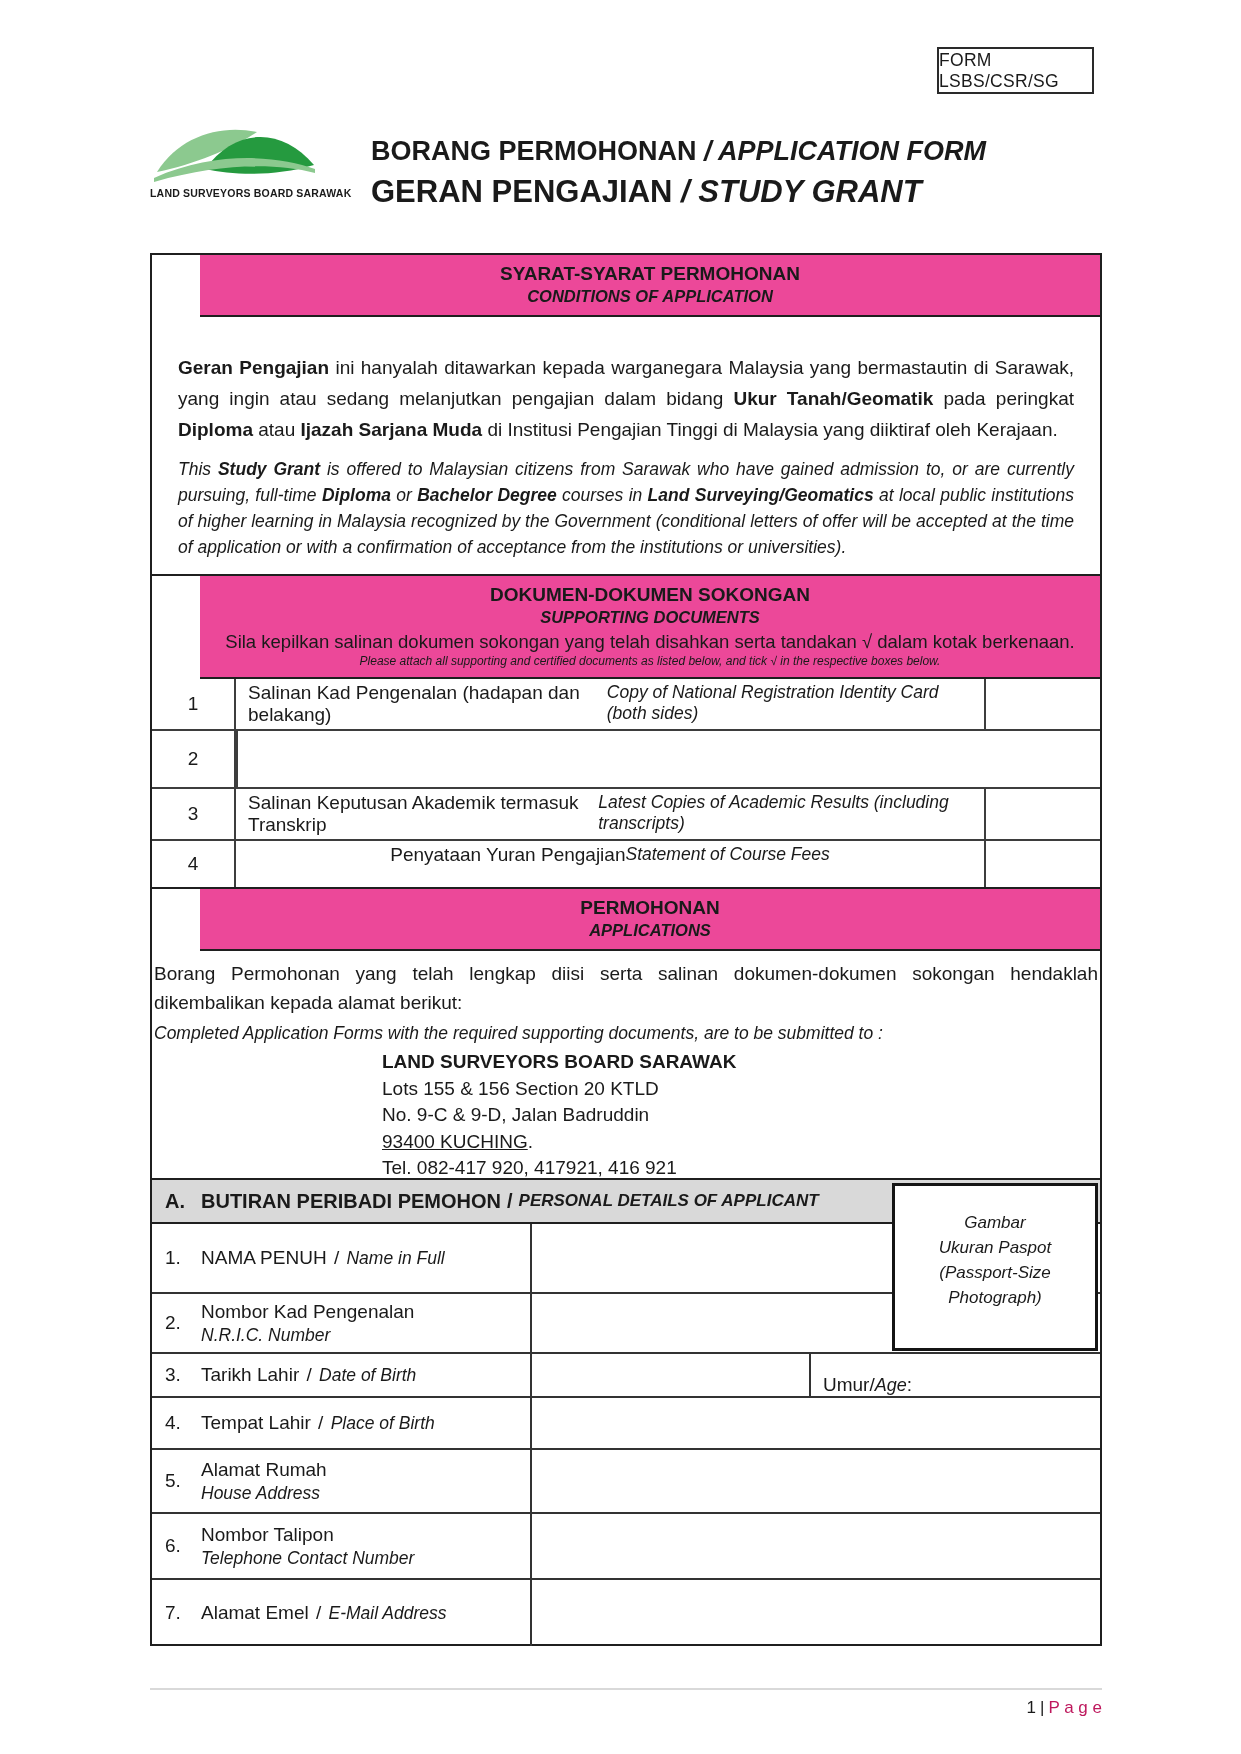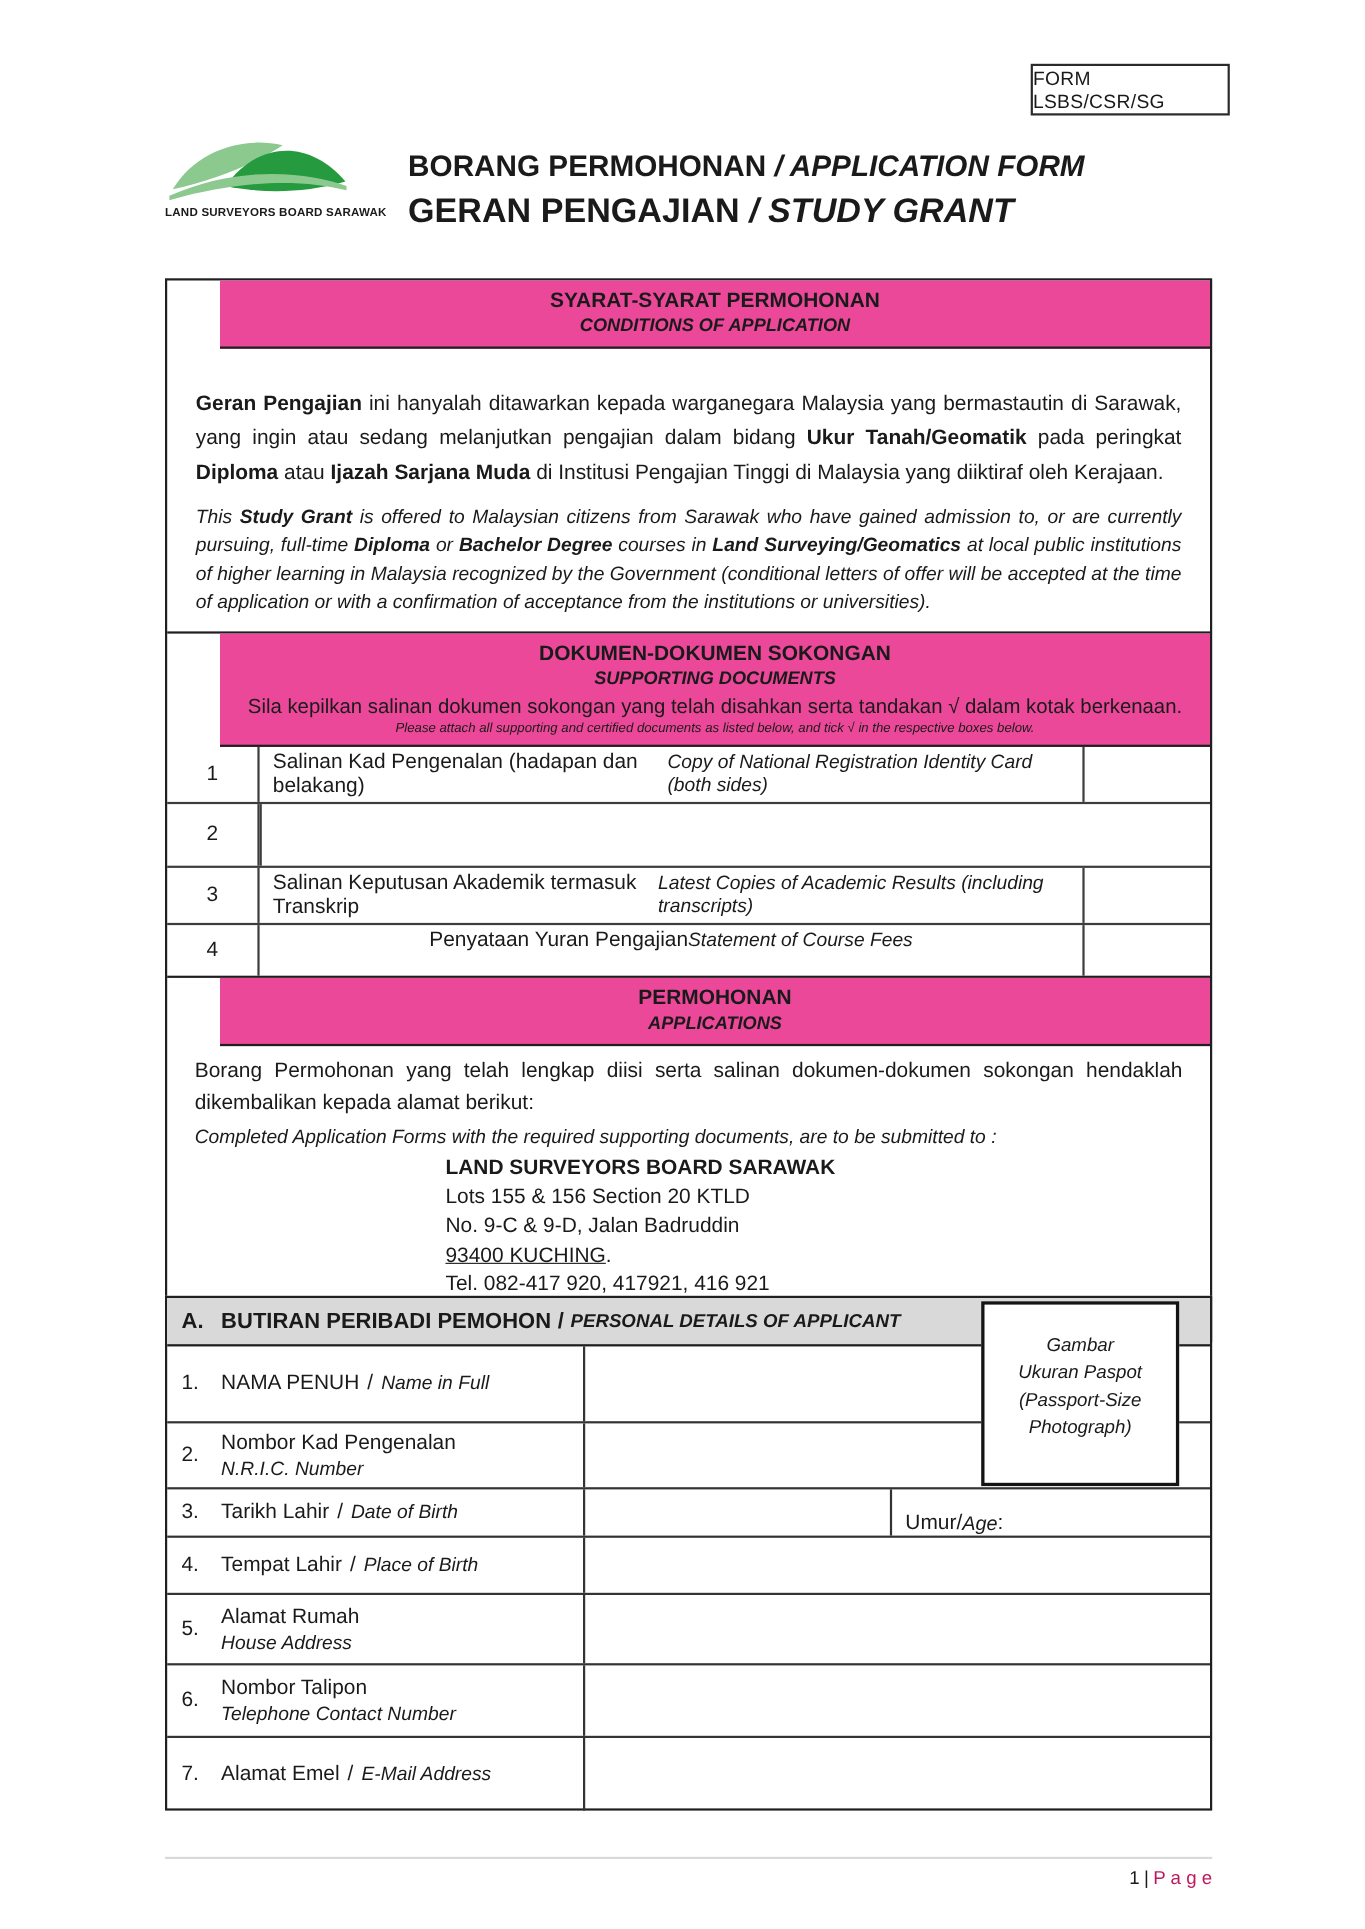--- a/index.html
+++ b/index.html
@@ -1,21 +1,21 @@
 <!DOCTYPE html>
 <html><head>
 <meta charset="utf-8">
 <style>
   * { margin:0; padding:0; box-sizing:border-box; }
   html,body { background:#ffffff; }
   body { width:1241px; font-family:"Liberation Sans", sans-serif; color:#1a1a1a; }
   .page { position:relative; width:1241px; height:1754px; background:#fff; overflow:hidden; }
 
   
-  .form-code { position:absolute; left:937px; top:58px; width:181px; height:47px;
+  .form-code { position:absolute; left:937px; top:47px; width:157px; height:47px;
     border:2px solid #2a2a2a; display:flex; align-items:center; justify-content:center;
     font-size:17.5px; letter-spacing:.3px; }
 
   
   .logo { position:absolute; left:150px; top:122px; width:170px; text-align:center; }
   .logo svg { display:block; margin:0 auto; }
   .logo-caption { font-size:10.5px; font-weight:bold; letter-spacing:.2px; margin-top:3px; white-space:nowrap; }
 
   
   .titles { position:absolute; left:371px; top:136px; }
@@ -38,21 +38,21 @@
 
   .doc-row { display:flex; border-bottom:2px solid #3d3d3d; }
   .doc-row.r1 { min-height:52px; } .doc-row.r2 { min-height:58px; }
   .doc-row.r3 { min-height:52px; } .doc-row.r4 { min-height:48px; border-bottom:2px solid #1f1f1f; }
   .doc-num { width:84px; border-right:2px solid #3d3d3d; display:flex; align-items:center; justify-content:center; font-size:19px; }
   .doc-text { flex:1; padding:3px 12px; display:flex; flex-direction:row; justify-content:center; }
   .doc-ms { font-size:19px; }
   .doc-en { font-size:17.5px; font-style:italic; }
   .doc-tick { width:116px; border-left:2px solid #3d3d3d; }
 
-  .app-body { padding:8px 25px 10px; }
+  .app-body { padding:8px 2px 10px; }
   .app-ms { font-size:19px; line-height:29px; text-align:justify; }
   .app-en { font-size:17.5px; font-style:italic; line-height:26px; margin-top:3px; }
   .address { margin-left:228px; margin-top:3px; font-size:19px; line-height:26.5px; }
   .addr-name { font-weight:bold; }
   .addr-u { text-decoration:underline; }
 
   
   .section-a { position:absolute; left:150px; top:1178px; width:952px; height:468px; border:2px solid #1f1f1f; background:#fff; }
   .sa-head { height:44px; background:#D9D9D9; border-bottom:2px solid #1f1f1f; display:flex; align-items:center; padding-left:13px; }
   .sa-head .idx { width:36px; font-size:20px; font-weight:bold; }
@@ -66,21 +66,21 @@
   .sa-label { width:380px; border-right:2px solid #333; padding-left:13px; display:flex; align-items:center; }
   .sa-label .num { width:36px; font-size:19px; flex:none; align-self:center; }
   .lbl-ms { font-size:19px; }
   .lbl-sep { font-size:19px; margin:0 2px; }
   .lbl-en { font-size:17.5px; font-style:italic; }
   .lbl-stack .lbl-en { display:block; margin-top:2px; }
   .sa-value { flex:1; }
   .sa-value-short { width:362px; border-right:2px solid #333; }
   .sa-age { flex:1; display:flex; align-items:flex-end; padding-left:12px; font-size:19px; }
   .sa-age .en { font-style:italic; font-size:18px; }
-  .photo-box { position:absolute; left:740px; top:3px; width:180px; height:168px; background:#fff;
+  .photo-box { position:absolute; left:740px; top:3px; width:206px; height:168px; background:#fff;
     border:3px solid #141414; z-index:4; padding-top:24px; text-align:center;
     font-style:italic; font-size:17px; line-height:25px; }
 
   
   .footer { position:absolute; left:150px; top:1688px; width:952px; border-top:2px solid #d9d9d9; padding-top:8px;
     text-align:right; font-size:17px; }
   .footer .sep { margin:0 4px; }
   .footer .pg-label { color:#be185d; }
 </style>
 </head>

